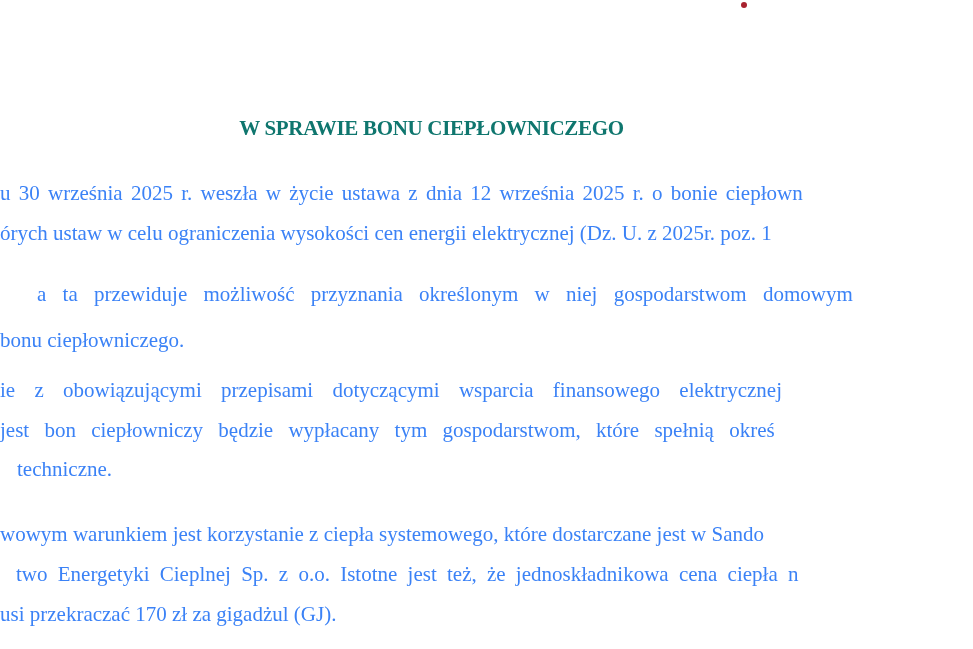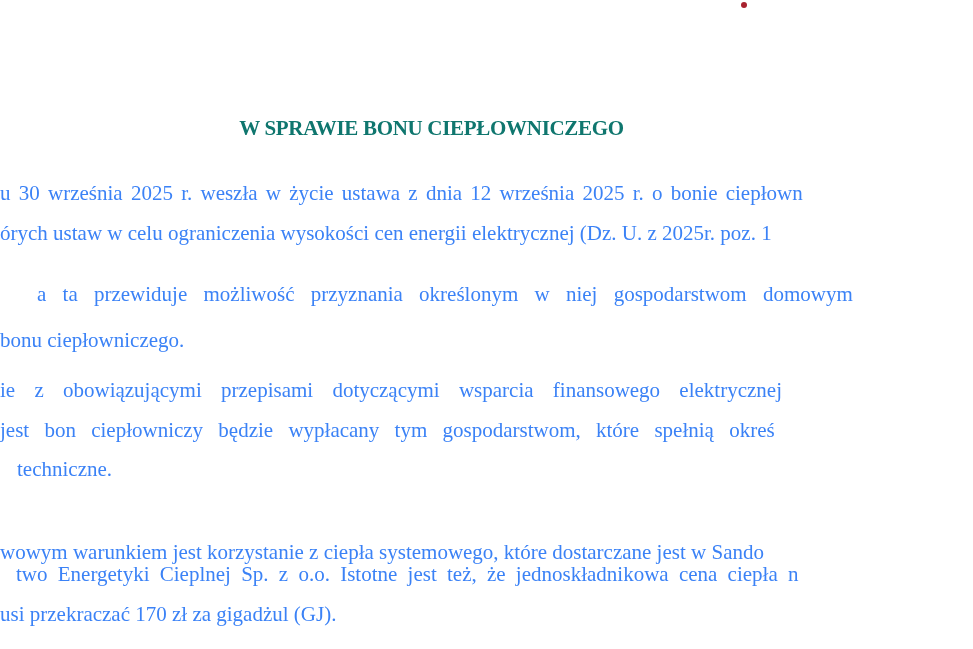--- a/index.html
+++ b/index.html
@@ -62,17 +62,17 @@
     <div class="line" style="left:0px; top:328px;"> bonu ciepłowniczego.</div>
   </div>
 
   <div>
     <div class="line" style="left:0px; top:378px; word-spacing:14px;">ie z obowiązującymi przepisami dotyczącymi wsparcia finansowego elektrycznej</div>
     <div class="line" style="left:0px; top:418px; word-spacing:10px;">jest bon ciepłowniczy będzie wypłacany tym gospodarstwom, które spełnią okreś</div>
     <div class="line" style="left:0px; top:457px;margin-left:17px;">techniczne.</div>
   </div>
 
   <div>
-    <div class="line" style="left:0px; top:522px;margin-top:18px;">wowym warunkiem jest korzystanie z ciepła systemowego, które dostarczane jest w Sando</div>
+    <div class="line" style="left:0px; top:522px;">wowym warunkiem jest korzystanie z ciepła systemowego, które dostarczane jest w Sando</div>
     <div class="line" style="left:0px; top:562px; word-spacing:5px;margin-left:16px;">twо Energetyki Cieplnej Sp. z o.o. Istotne jest też, że jednoskładnikowa cena ciepła n</div>
     <div class="line" style="left:0px; top:602px;">usi przekraczać 170 zł za gigadżul (GJ).</div>
   </div>
 </div>
 
 </body></html>

